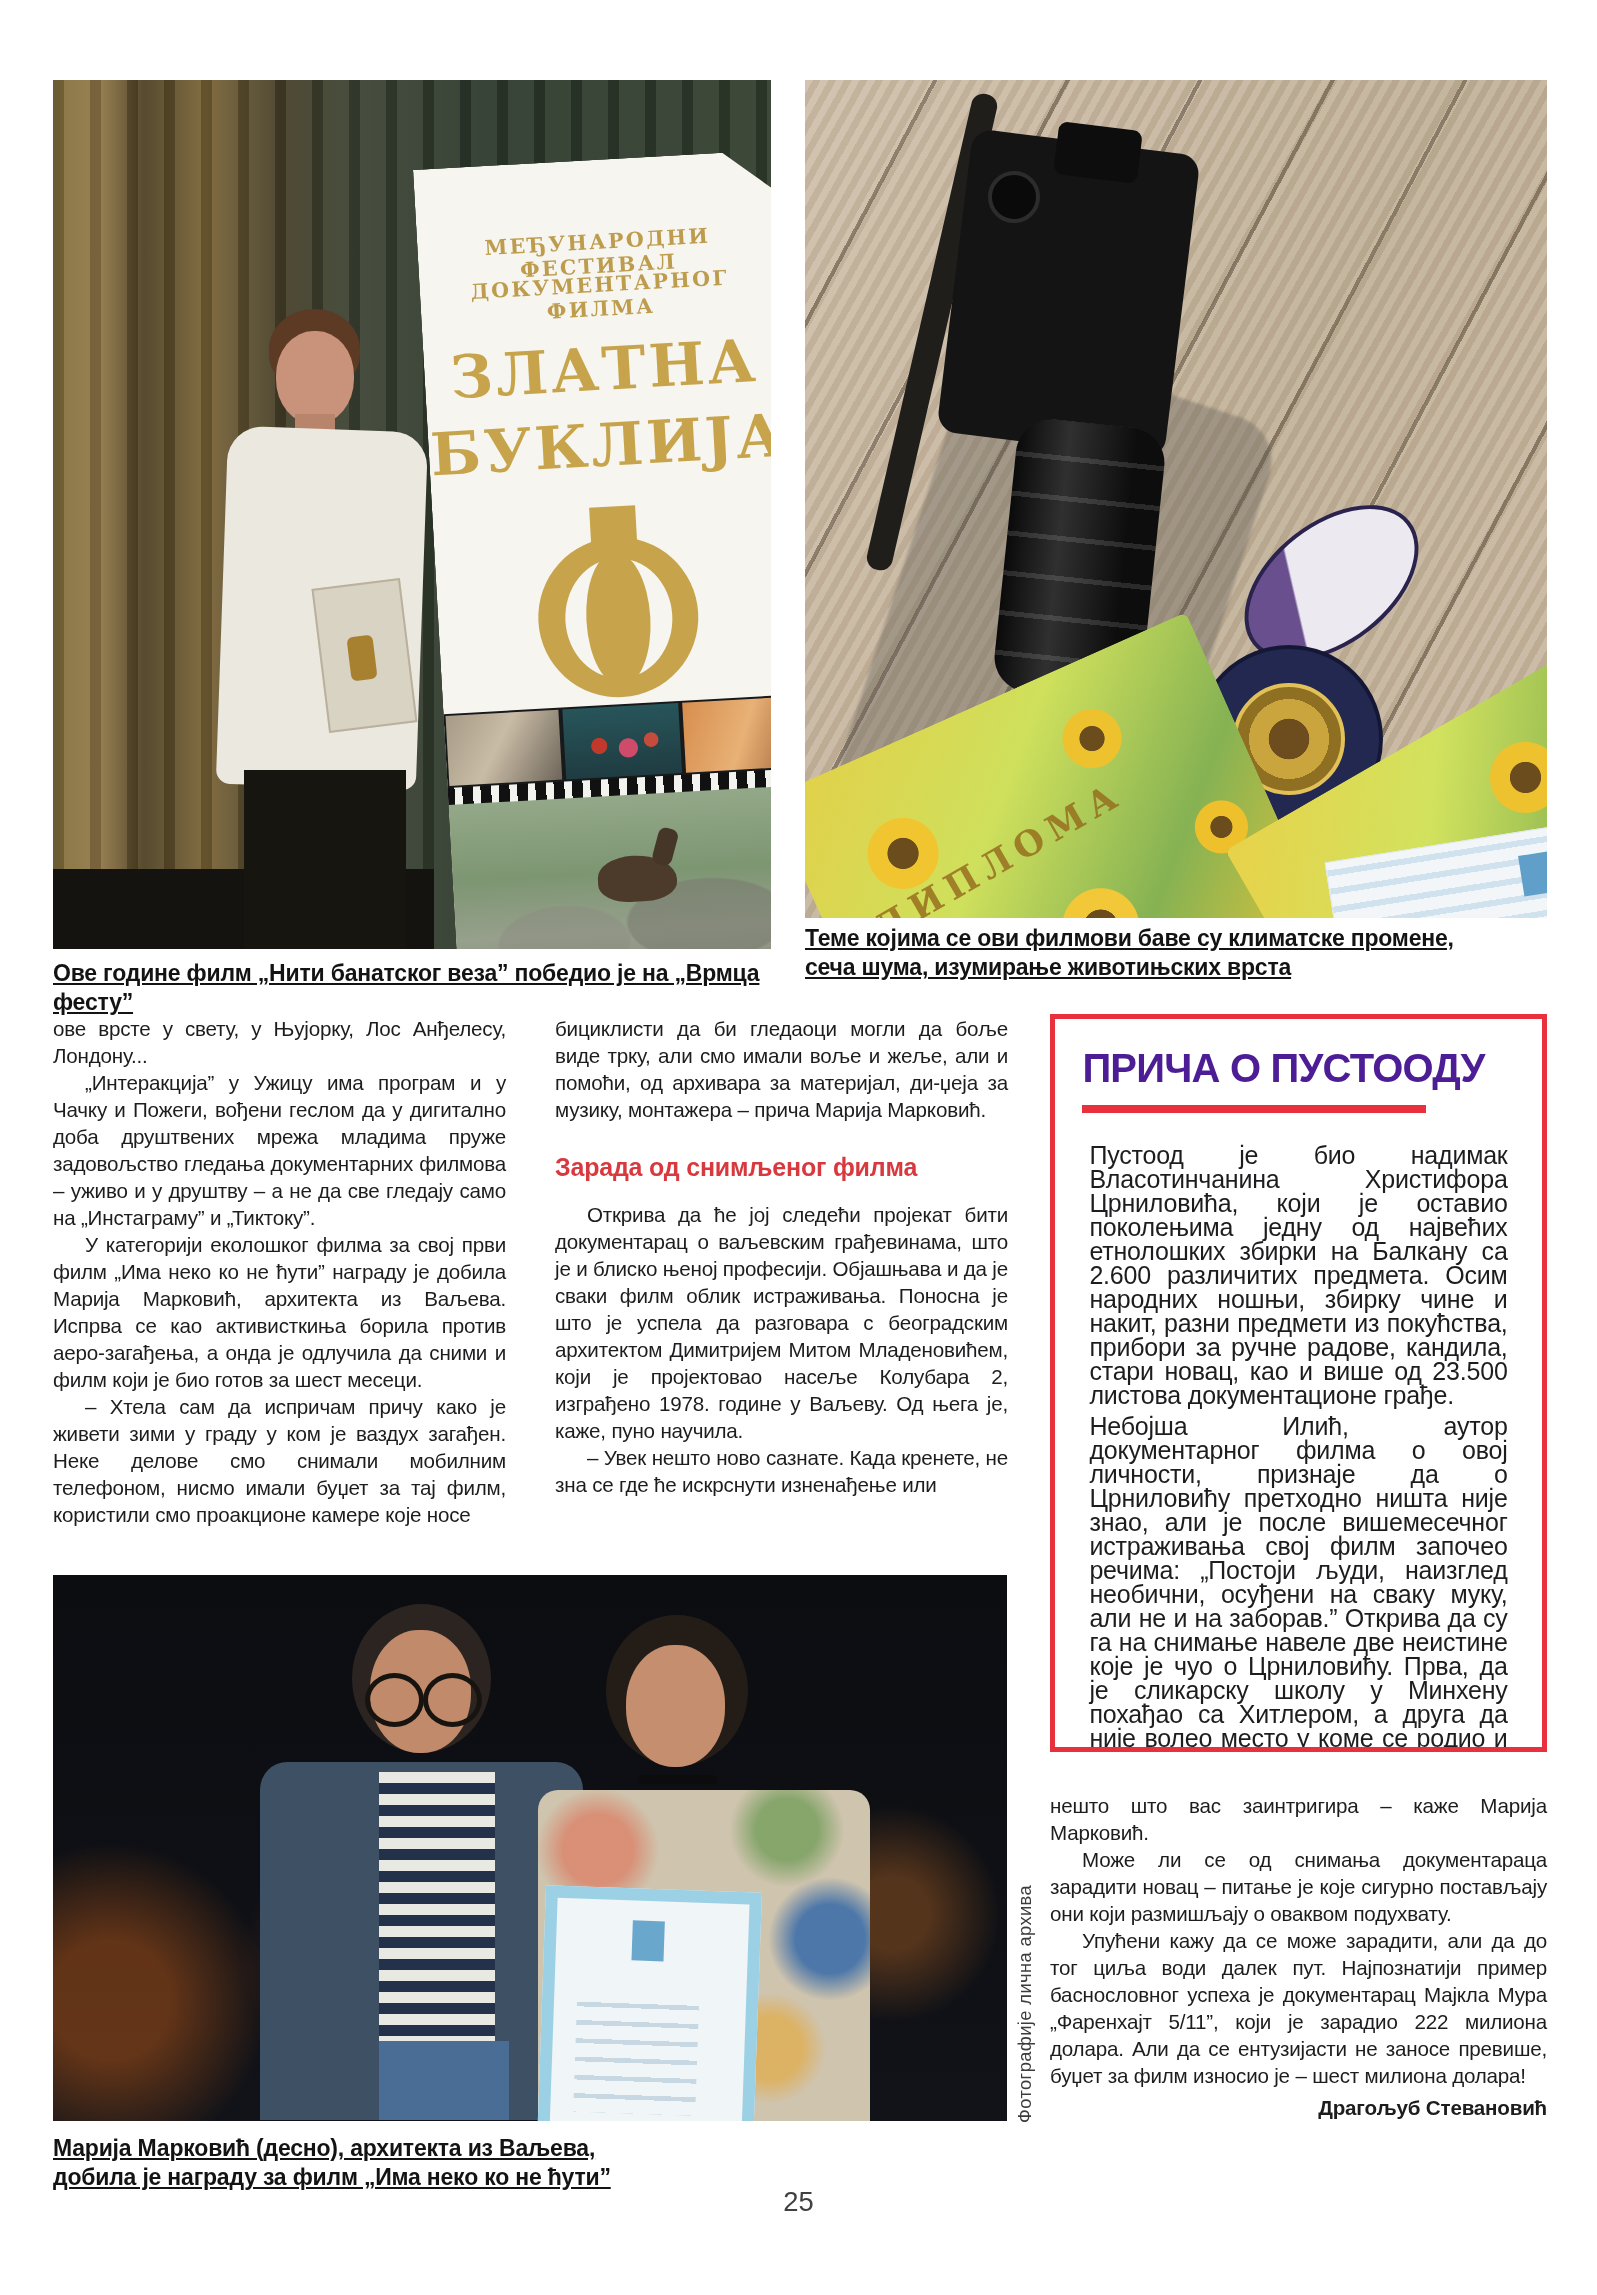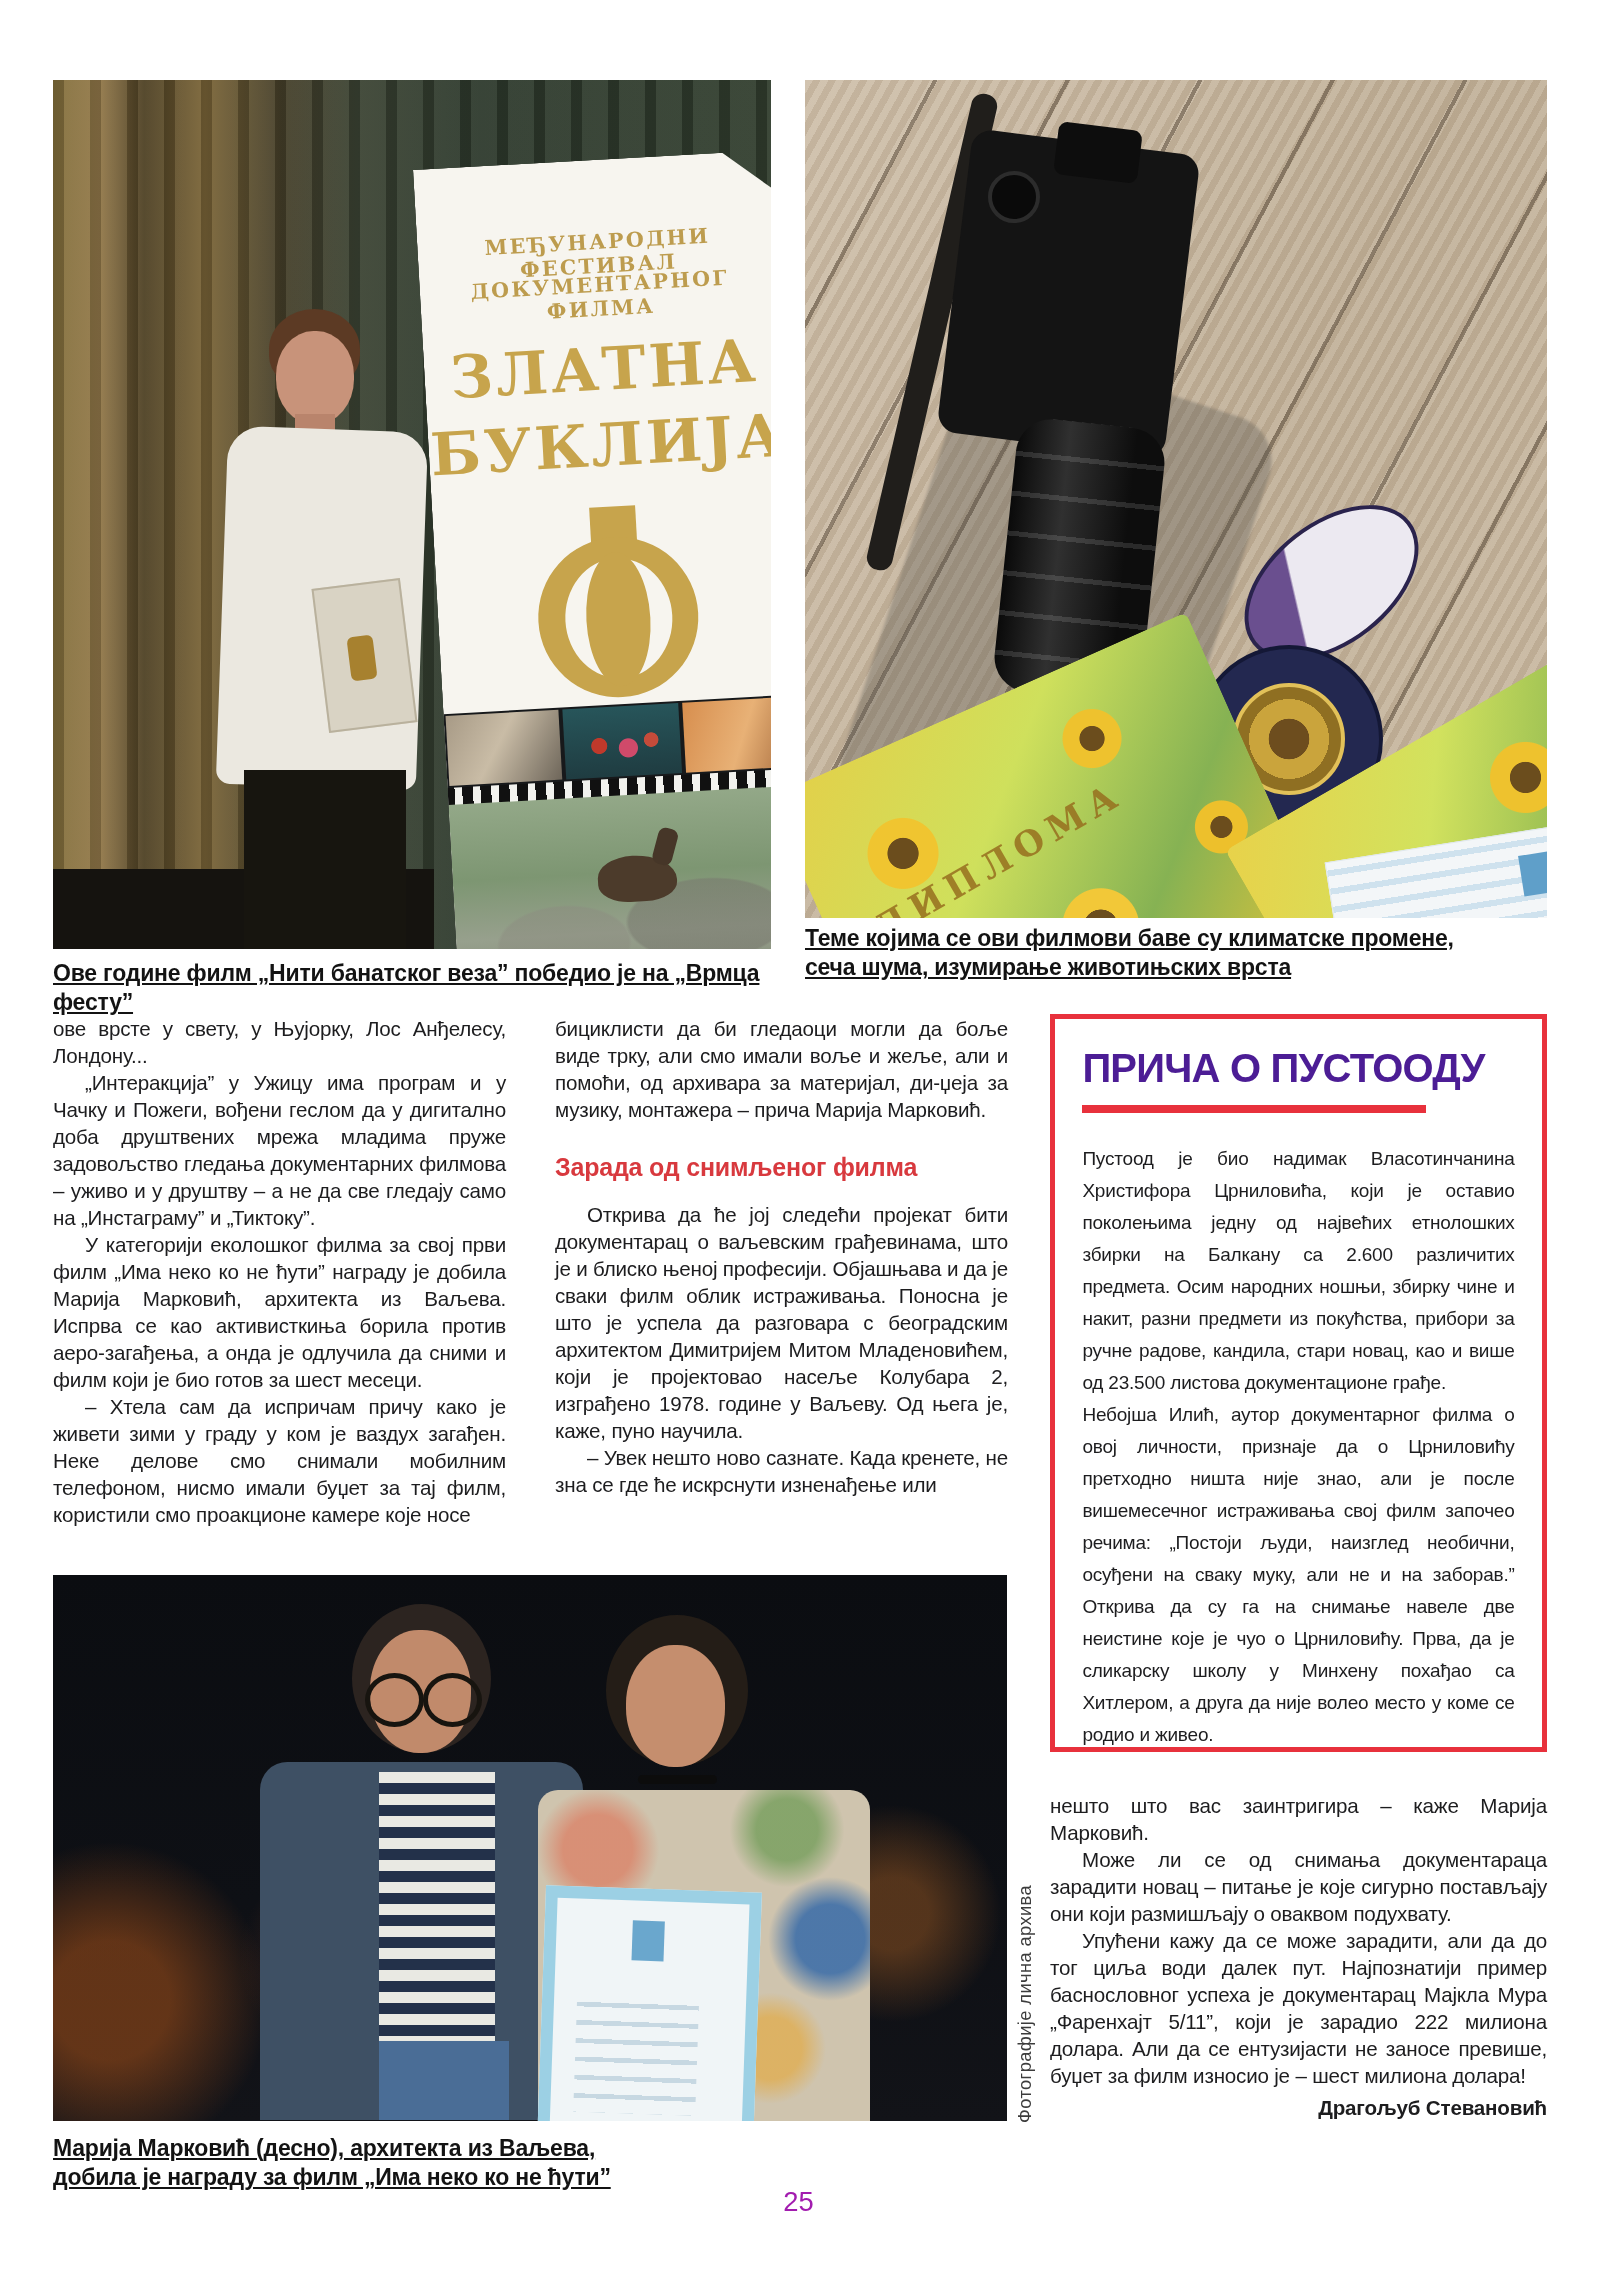--- a/index.html
+++ b/index.html
@@ -111,21 +111,21 @@
   .subhead{color:#d8393e;font-weight:700;font-size:25px;letter-spacing:-0.2px;margin:30.5px 0 20px 0;text-align:left;}
   .col3-after{position:absolute;left:1050px;top:1792px;width:497px;text-align:justify;font-size:20.6px;line-height:27px;letter-spacing:-0.2px;}
   .col3-after p{margin:0;}
   .col3-after p.ind{text-indent:32px;}
   .byline{font-weight:700;text-align:right;margin-top:4.6px !important;}
   
   .redbox{position:absolute;left:1050px;top:1014px;width:497px;height:738px;box-sizing:border-box;
      border:5.3px solid #e8313c;background:#fff;padding:27.4px 27.4px 0 27.4px;overflow:hidden;}
   .redbox h2{margin:0;font-size:40px;font-weight:800;letter-spacing:-0.8px;color:#4c1d95;}
   .redline{width:344px;height:7.6px;background:#e8313c;margin:13.7px 0 30.5px 0;}
-  .redbox p{margin:0;text-align:justify;font-size:19px;line-height:32px;letter-spacing:-0.2px;}
+  .redbox p{margin:7px;text-align:justify;font-size:25px;line-height:24px;letter-spacing:-0.2px;}
   
   .photo-women{left:53px;top:1575px;width:954px;height:546px;background:
      radial-gradient(circle at 6% 78%,rgba(200,95,25,.45) 0 6%,transparent 16%),
      radial-gradient(circle at 88% 62%,rgba(215,120,40,.35) 0 4%,transparent 12%),
      radial-gradient(circle at 70% 80%,rgba(70,90,140,.25) 0 6%,transparent 14%),
      radial-gradient(circle at 30% 70%,rgba(120,60,40,.3) 0 5%,transparent 13%),
      linear-gradient(180deg,#0b0d11 0%,#0e1015 60%,#121318 100%);}
   .wa-hair{position:absolute;left:299px;top:29px;width:139px;height:149px;border-radius:50%;background:#2c2420;}
   .wa-head{position:absolute;left:317px;top:55px;width:101px;height:123px;border-radius:48%;background:#c18a6b;}
   .wa-glass1{position:absolute;left:312px;top:98px;width:49px;height:44px;border:5.3px solid #17140f;border-radius:50%;}
@@ -146,21 +146,21 @@
      #cfc4ae;}
   .wb-cert{position:absolute;left:488px;top:314px;width:192px;height:262px;background:#f0f5f7;
      border:12.2px solid #9cd0e4;transform:rotate(2deg);}
   .wb-cert .cmark{position:absolute;left:76px;top:20px;width:32px;height:40px;background:#6aa7cd;}
   .wb-cert .clines{position:absolute;left:23px;top:91px;width:122px;height:122px;
      background:repeating-linear-gradient(0deg,transparent 0 13.7px,#c7d8e2 13.7px 18.3px);}
   
   .credit-vertical{position:absolute;left:1014px;top:2123px;transform:rotate(-90deg);transform-origin:0 0;
      font-size:18.3px;color:#3c3c3c;letter-spacing:0.4px;white-space:nowrap;}
   .cap-bottom{left:53px;top:2134px;width:762px;}
-  .pagenum{position:absolute;left:0;top:2186px;width:1597px;text-align:center;font-size:27.4px;color:#a21caf;}
+  .pagenum{position:absolute;left:0;top:2186px;width:1597px;text-align:center;font-size:27.4px;color:#404040;}
 </style>
 </head>
 <body>
 
 <div class="page">
 
   <div class="photo photo-festival">
     <div class="folds"></div>
     <div class="floor"></div>
     <div class="man">

